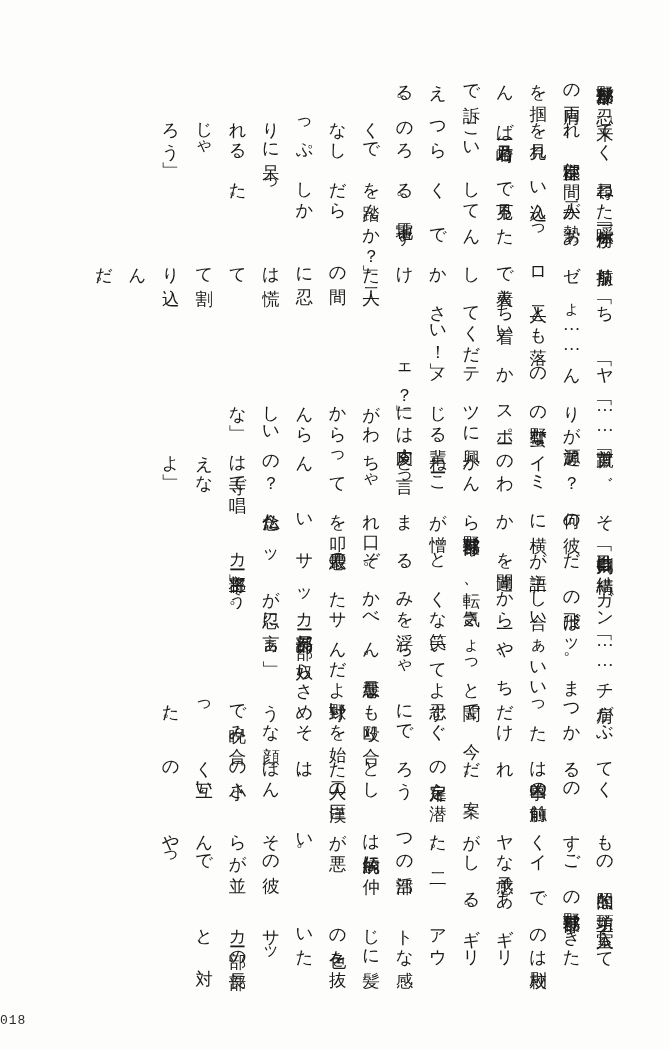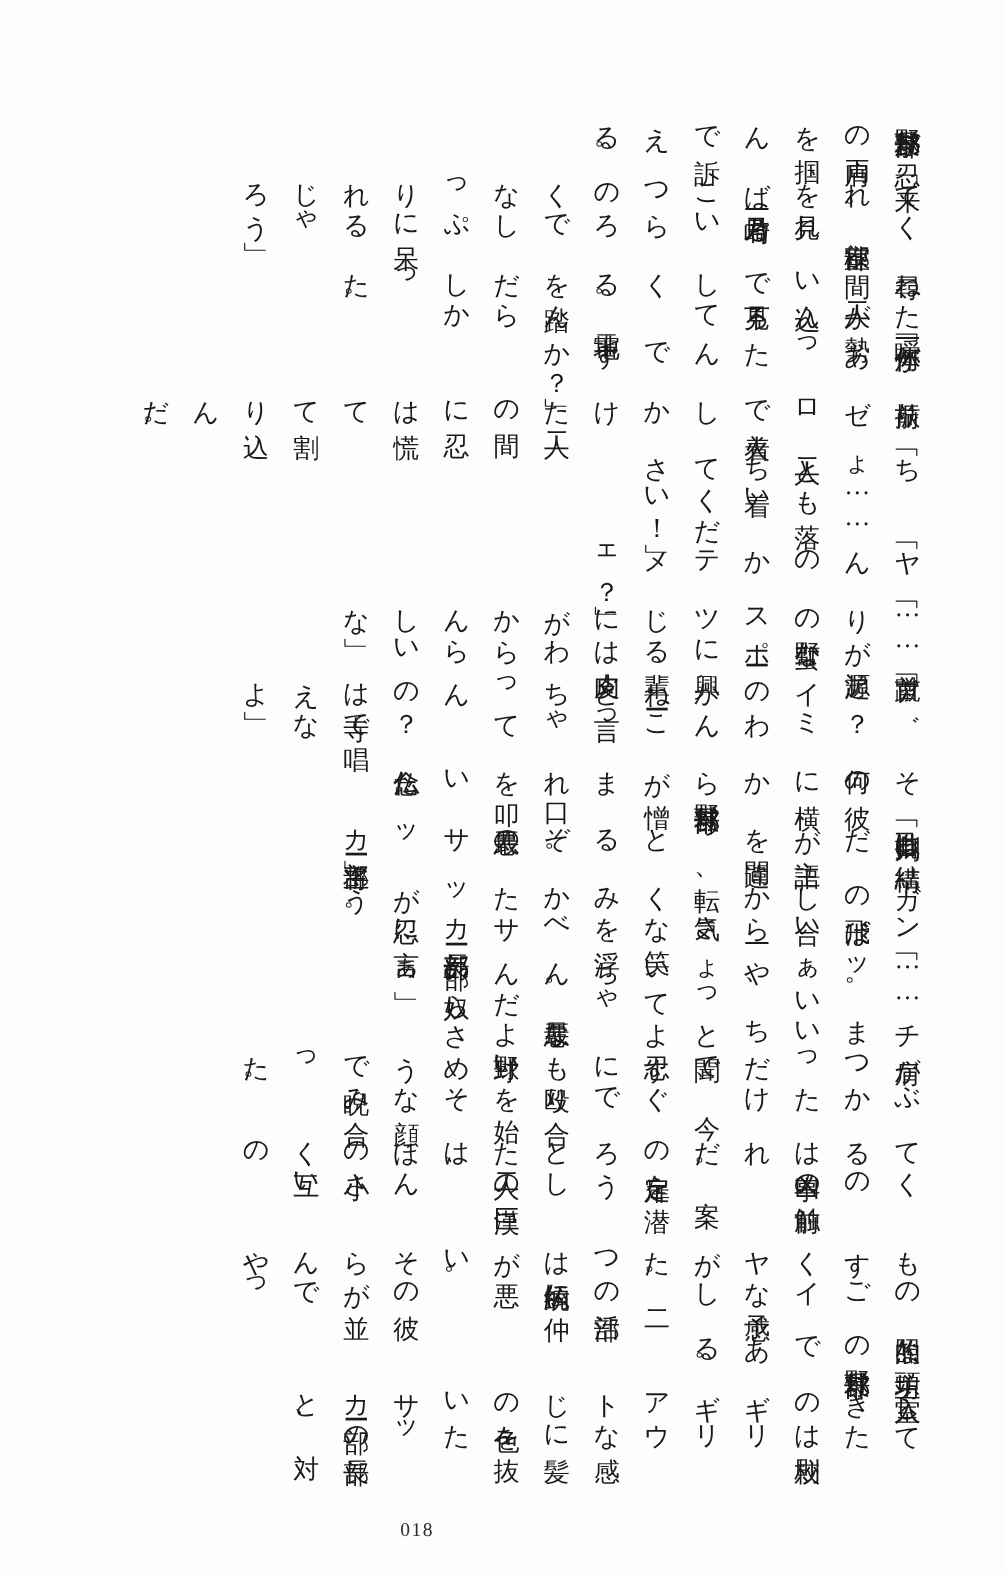--- a/index.html
+++ b/index.html
@@ -56,23 +56,23 @@
     font-weight: 400;
   }
   .indent {
     padding-top: 18px;
   }
   #page-number {
     position: absolute;
     bottom: 22px;
     left: 0;
     width: 556px;
-    text-align: center;
+    text-align: left;
     font-size: 13px;
-    font-family: Liberation Serif, serif;
+    font-family: Liberation Mono, monospace;
     color: #2a2a2a;
     letter-spacing: 1px;
   }
 </style>
 </head>
 <body>
 
 <div id="page">
 
   <div id="text-block">

